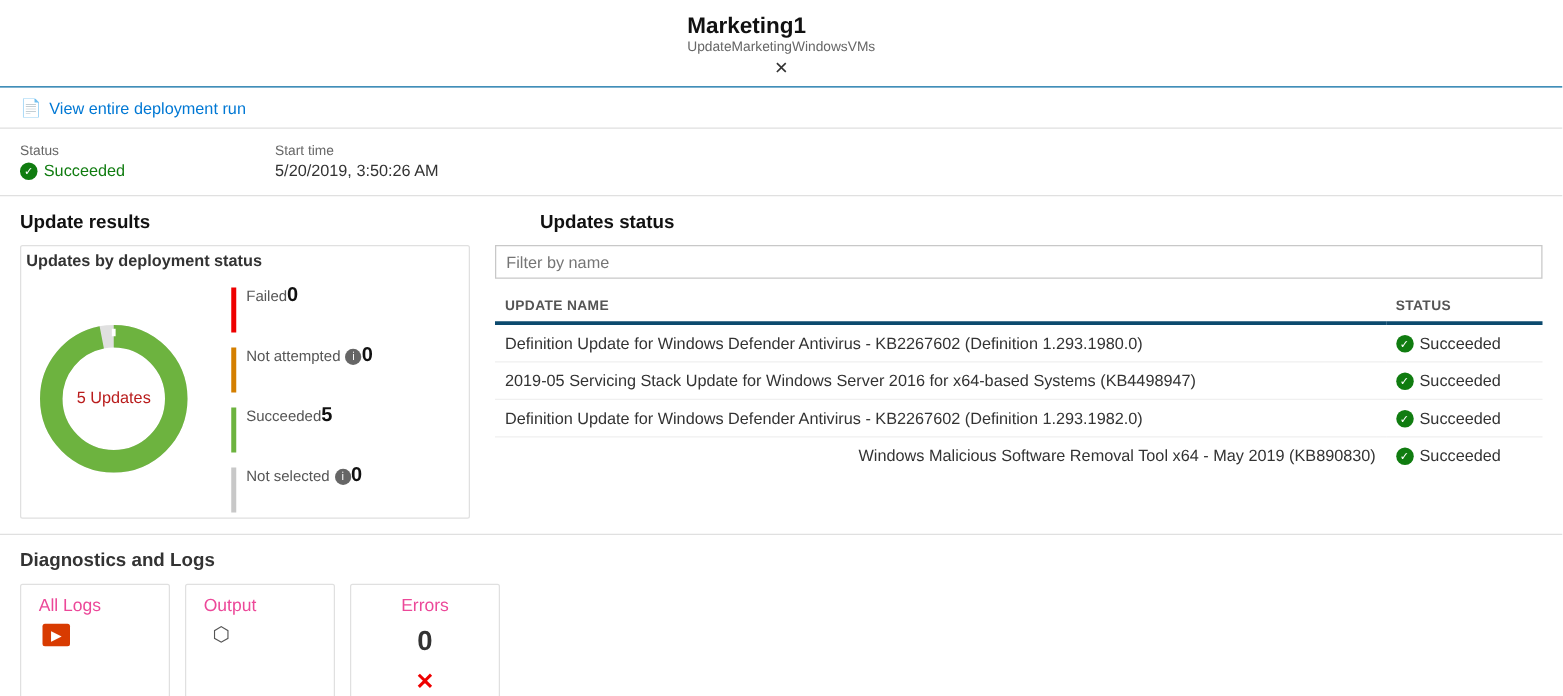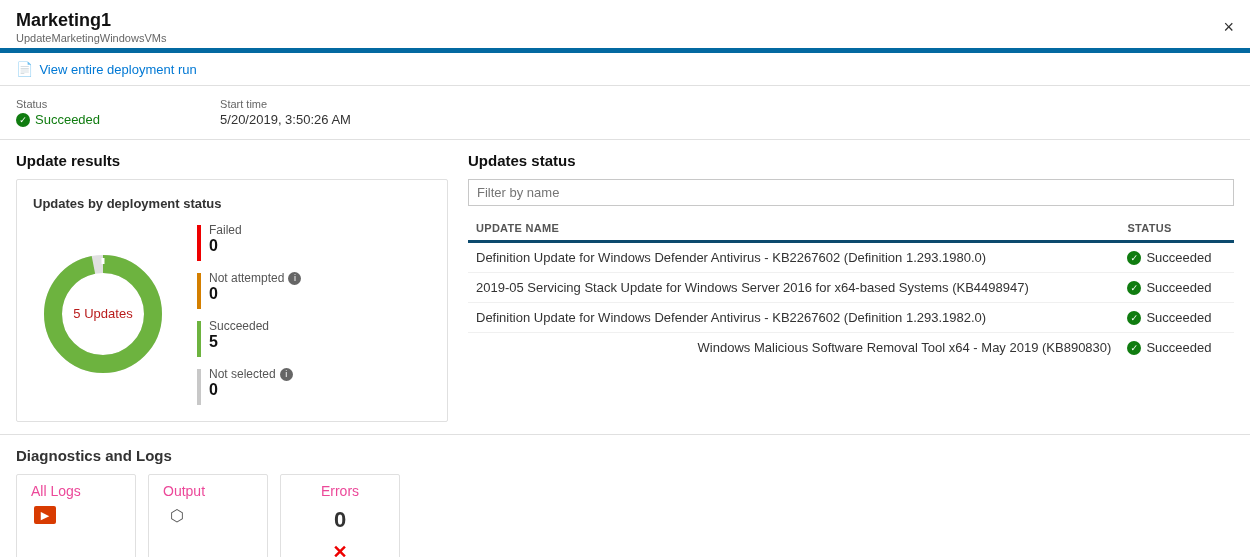--- a/index.html
+++ b/index.html
@@ -1,20 +1,20 @@
 <!DOCTYPE html>
 <html><head>
   <meta charset="utf-8">
   <style>
     * { box-sizing: border-box; margin: 0; padding: 0; }
     body { font-family: 'Segoe UI', Arial, sans-serif; font-size: 13px; color: #333; background: #fff; width: 1250px; height: 557px; overflow: hidden; }
 
     .title-bar {
       display: flex; align-items: center; justify-content: space-between;
-      padding: 10px 16px 4px 16px; border-bottom: 5px solid #0369a1;
+      padding: 10px 16px 4px 16px; border-bottom: 1px solid #0369a1; flex-direction: column;
     }
     .title-bar-left { display: flex; flex-direction: column; }
     .title-bar-title { font-size: 18px; font-weight: 600; color: #111; }
     .title-bar-subtitle { font-size: 11px; color: #666; margin-top: 1px; }
     .close-btn { background: none; border: none; cursor: pointer; font-size: 18px; color: #333; }
 
     .link-bar {
       padding: 8px 16px; border-bottom: 1px solid #e0e0e0;
       display: flex; align-items: center;
     }
@@ -25,48 +25,48 @@
       border-bottom: 1px solid #e0e0e0;
     }
     .status-item { display: flex; flex-direction: column; gap: 2px; }
     .status-label { font-size: 11px; color: #666; }
     .status-value { font-size: 13px; font-weight: 500; display: flex; align-items: center; gap: 5px; }
     .status-succeeded { color: #107c10; }
     .green-circle-icon { width: 14px; height: 14px; border-radius: 50%; background: #107c10; display: inline-flex; align-items: center; justify-content: center; color: white; font-size: 9px; flex-shrink: 0; }
 
     .main-content { display: flex; padding: 12px 16px; gap: 20px; }
 
-    .left-panel { width: 432px; flex-shrink: 0; }
+    .left-panel { width: 360px; flex-shrink: 0; }
     .section-title { font-size: 15px; font-weight: 600; margin-bottom: 10px; color: #111; }
 
     .chart-box {
-      border: 1px solid #e0e0e0; padding: 16px; border-radius: 2px;
+      border: 1px solid #e0e0e0; padding: 4px; border-radius: 2px;
     }
     .chart-box-title { font-size: 13px; font-weight: 600; margin-bottom: 12px; }
     .chart-content { display: flex; align-items: center; gap: 24px; }
 
     
     .donut-container { width: 140px; height: 140px; position: relative; flex-shrink: 0; }
     .donut-container svg { width: 140px; height: 140px; }
     .donut-label {
       position: absolute; top: 50%; left: 50%; transform: translate(-50%, -50%);
       text-align: center; font-size: 13px; font-weight: 400; color: #b91c1c;
       line-height: 1.3;
     }
 
     .legend { display: flex; flex-direction: column; gap: 10px; }
     .legend-item { display: flex; align-items: flex-start; gap: 8px; }
     .legend-bar { width: 4px; height: 36px; flex-shrink: 0; margin-top: 2px; }
-    .legend-text { display: flex; flex-direction: column; }
+    .legend-text { display: flex; flex-direction: row; }
     .legend-name { font-size: 12px; color: #555; display: flex; align-items: center; gap: 4px; }
     .legend-count { font-size: 16px; font-weight: 600; color: #111; }
     .info-icon { width: 13px; height: 13px; border-radius: 50%; background: #666; color: white; font-size: 9px; display: inline-flex; align-items: center; justify-content: center; cursor: pointer; }
 
     .right-panel { flex: 1; }
-    .right-panel .section-title { font-size: 15px; font-weight: 600; margin-bottom: 10px; }
+    .right-panel .section-title { font-size: 15px; font-weight: 600; margin-bottom: 10px; margin-left: 36px; }
 
     .filter-input {
       width: 100%; border: 1px solid #c8c8c8; padding: 5px 8px;
       font-size: 13px; color: #333; outline: none; margin-bottom: 10px;
     }
 
     .updates-table { width: 100%; border-collapse: collapse; }
     .updates-table th {
       text-align: left; font-size: 11px; font-weight: 600; color: #555;
       padding: 6px 8px; border-bottom: 3px solid #0c4a6e;

